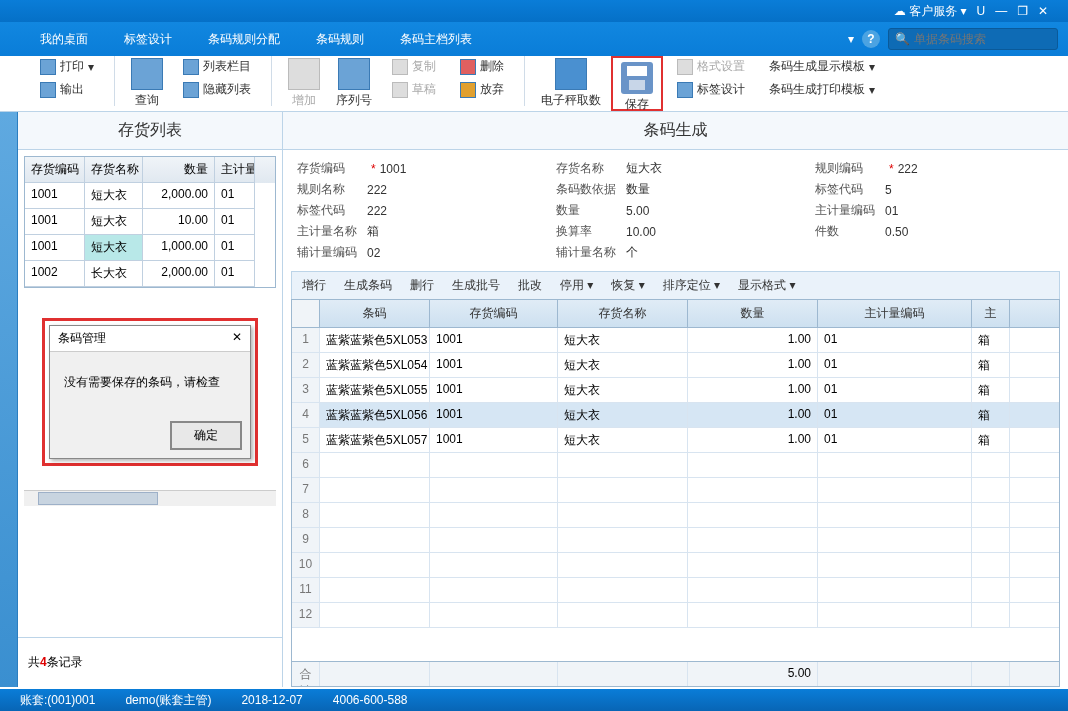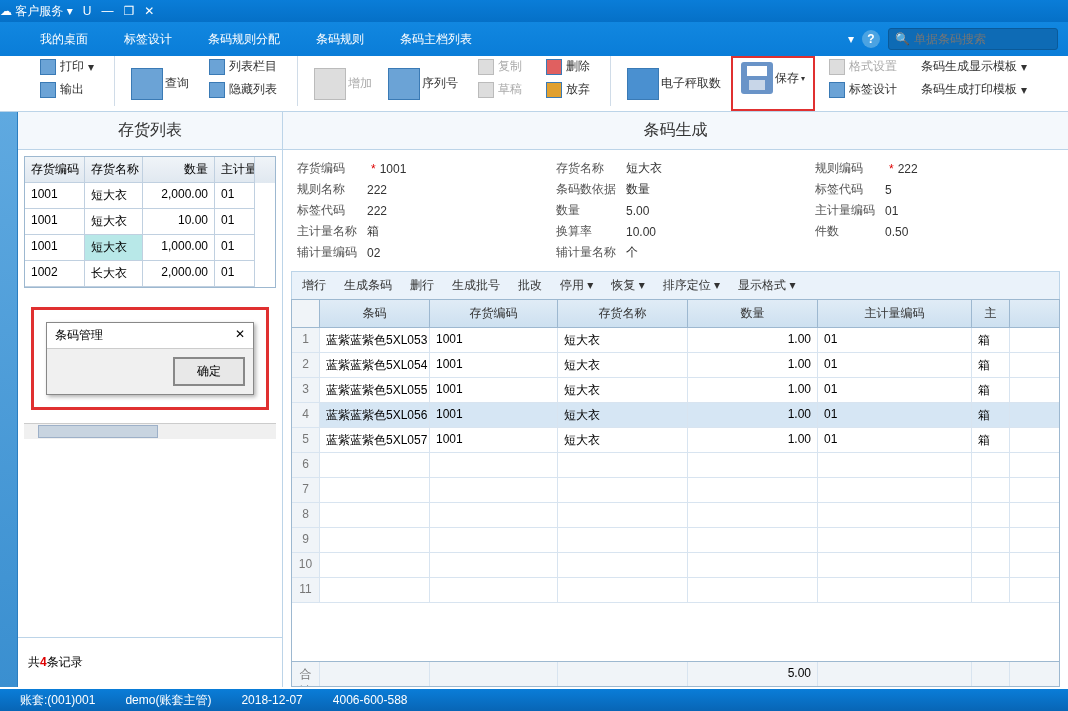--- a/index.html
+++ b/index.html
@@ -1,47 +1,47 @@
 <!DOCTYPE html>
 <html><head>
 <meta charset="utf-8">
 <style>
 *{box-sizing:border-box;margin:0;padding:0;font-family:"Microsoft YaHei",SimSun,Arial,sans-serif;font-size:12px}
 body{background:#fff;width:1068px;height:711px;overflow:hidden;position:relative}
-.titlebar{background:linear-gradient(#0a7dd8,#0570c7);height:22px;display:flex;align-items:center;color:#fff;padding:0 0;gap:10px}
+.titlebar{background:linear-gradient(#0a7dd8,#0570c7);height:22px;display:flex;justify-content:flex-end;align-items:center;color:#fff;padding:0 20px;gap:10px}
 .titlebar span{cursor:pointer}
 .tabbar{background:linear-gradient(#1187e0,#0a7dd8);height:34px;display:flex;align-items:flex-end;padding-left:22px;position:relative}
 .tab{padding:8px 18px;color:#fff;cursor:pointer;position:relative}
 .tab.active{background:#fff;color:#333;border-radius:4px 4px 0 0}
 .tab .close{margin-left:6px;color:#d00;font-weight:bold}
 .tabbar-right{position:absolute;right:10px;top:6px;display:flex;align-items:center;gap:8px}
 .help-icon{width:18px;height:18px;border-radius:50%;background:#4ba3e2;color:#fff;display:flex;align-items:center;justify-content:center;font-weight:bold}
 .search-box{background:#0e6bb5;border:1px solid #0a5a9a;border-radius:3px;padding:3px 6px;display:flex;align-items:center;color:#9dcbef;width:170px}
 .search-box input{background:transparent;border:none;outline:none;color:#fff;flex:1;margin-left:4px}
 .ribbon{background:#fff;border-bottom:1px solid #bcd4e8;height:56px;display:flex;padding-left:30px;gap:4px}
-.rbtn{display:flex;flex-direction:row;align-items:center;gap:2px;padding:2px 6px;cursor:pointer;color:#333}
+.rbtn{display:flex;flex-direction:column;align-items:center;gap:2px;padding:2px 6px;cursor:pointer;color:#333}
 .rbtn.h{flex-direction:row;gap:4px}
 .rbtn .ricon{width:16px;height:16px;background:#6ba3d6;border:1px solid #3a7ab5}
 .rbtn.big .ricon{width:32px;height:32px}
 .rbtn.disabled{color:#aaa}
 .rbtn.disabled .ricon{background:#ddd;border-color:#bbb}
 .rgroup{display:flex;flex-direction:column;gap:2px;padding:0 4px}
 .rsep{width:1px;height:50px;background:#d0dce8;margin:0 6px}
 .save-highlight{border:2px solid #e03030;padding:2px}
 .content{display:flex;height:575px;background:#0f766e}
 .leftbar{width:18px;background:linear-gradient(#5fa9e0,#3a8fd0);border-right:1px solid #2b7ec0}
 .left-panel{width:265px;background:#fff;border-right:1px solid #bcd4e8;display:flex;flex-direction:column;position:relative}
 .panel-title{text-align:center;padding:8px;font-size:16px;color:#333;border-bottom:1px solid #bcd4e8;background:#f4f8fc}
 .inv-grid{border:1px solid #9db8d0;margin:6px;flex-shrink:0}
 .inv-head{display:flex;background:linear-gradient(#f0f4f8,#e0e8f0)}
 .inv-head div,.inv-row div{border-right:1px solid #c0d0e0;border-bottom:1px solid #c0d0e0;padding:4px 6px;overflow:hidden;white-space:nowrap}
 .inv-row{display:flex;background:#fff}
 .inv-row.sel div:nth-child(2){background:#b8e8e8}
 .c1{width:60px}.c2{width:58px}.c3{width:72px;text-align:right}.c4{width:40px}
-.dialog-wrap{border:3px solid #e03030;margin:13px;padding:12px}
+.dialog-wrap{border:3px solid #e03030;margin:24px;padding:4px}
 .dialog{border:1px solid #888;background:#f0f0f0;box-shadow:2px 2px 4px rgba(0,0,0,.3)}
 .dialog-title{display:flex;justify-content:space-between;padding:4px 8px;background:#fff;border-bottom:1px solid #ccc}
 .dialog-body{padding:22px 14px;font-size:12px}
 .dialog-foot{padding:8px;text-align:right}
 .dialog-foot button{padding:4px 22px;border:2px solid #888;background:#e8e8e8;cursor:pointer}
 .records{padding:16px 10px;border-top:1px solid #bcd4e8;margin-top:auto}
 .records .n{color:#d00;font-weight:bold}
 .hscroll{height:16px;background:#f0f0f0;border-top:1px solid #ccc;position:relative;margin:0 6px}
 .hscroll .thumb{position:absolute;left:14px;top:1px;width:120px;height:13px;background:#c8d4e0;border:1px solid #9db0c8}
 .right-panel{flex:1;background:#fff;display:flex;flex-direction:column;overflow:hidden}
@@ -214,20 +214,21 @@
             <div class="c4">01</div>
           </div>
         </div>
     </div>
     <div class="dialog-wrap">
       <div class="dialog">
         <div class="dialog-title">
           <span>条码管理</span>
           <span>✕</span>
         </div>
+        <div class="dialog-body">没有需要保存的条码，请检查</div>
         <div class="dialog-foot">
           <button>确定</button>
         </div>
       </div>
     </div>
     <div class="hscroll">
         <div class="thumb"></div>
       </div>
     <div class="records">
       <span>共</span><span class="n">4</span><span>条记录</span>
@@ -409,20 +410,29 @@
           </div>
           <div class="mg-row">
             <div class="g0">11</div>
             <div class="g1"></div>
             <div class="g2"></div>
             <div class="g3"></div>
             <div class="g4"></div>
             <div class="g5"></div>
             <div class="g6"></div>
           </div>
+          <div class="mg-row">
+            <div class="g0">12</div>
+            <div class="g1"></div>
+            <div class="g2"></div>
+            <div class="g3"></div>
+            <div class="g4"></div>
+            <div class="g5"></div>
+            <div class="g6"></div>
+          </div>
         </div>
       <div class="mg-foot">
         <div class="g0">合计</div>
           <div class="g1"></div>
           <div class="g2"></div>
           <div class="g3"></div>
         <div class="g4">5.00</div>
           <div class="g5"></div>
           <div class="g6"></div>
       </div>

